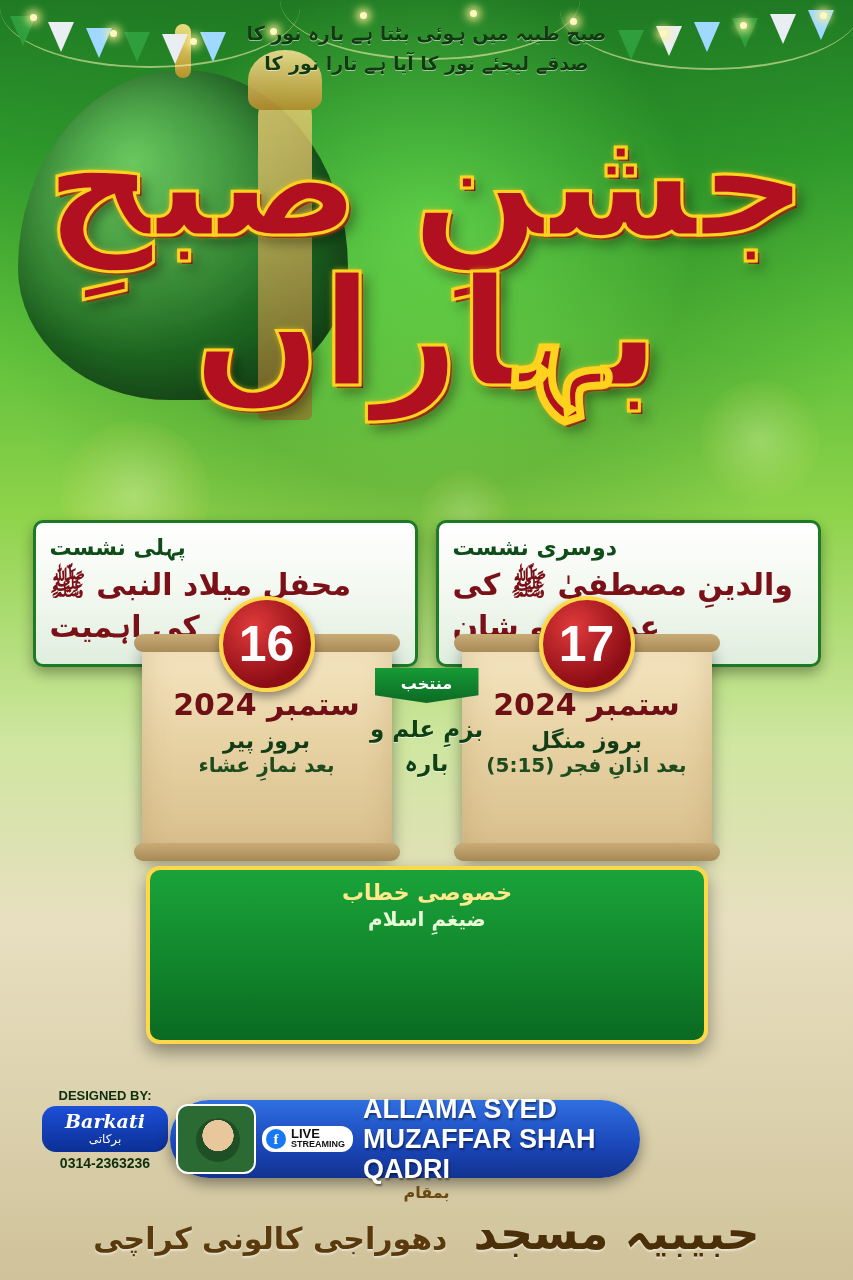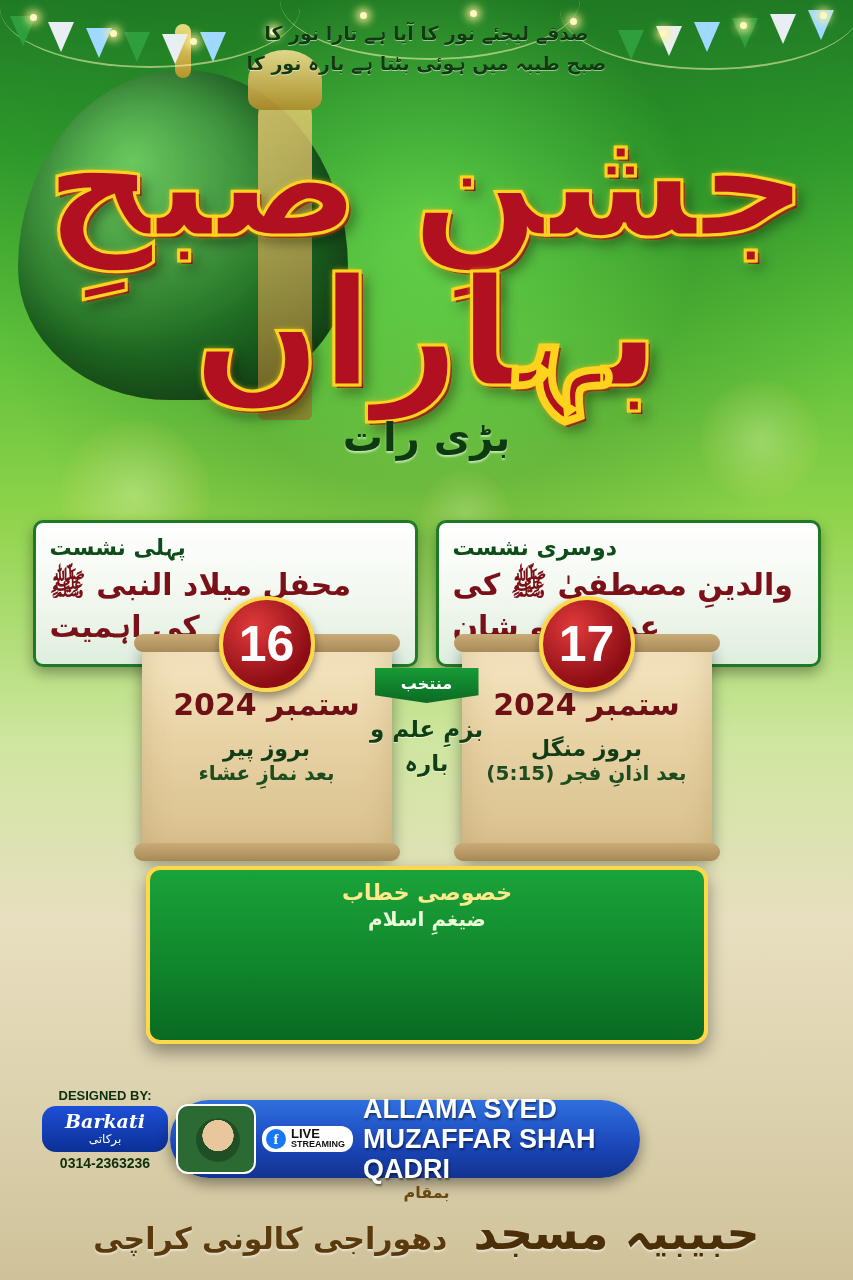--- a/index.html
+++ b/index.html
@@ -156,21 +156,21 @@
     display:flex; align-items:center; justify-content:center;
     box-shadow: 0 5px 10px rgba(0,0,0,0.4);
     font-family:"Liberation Sans", sans-serif;
   }
   .scroll .d-month {
     font-family:"DejaVu Sans", sans-serif;
     font-size: 30px; font-weight:700; color:#6f1016; direction: rtl; line-height: 38px;
   }
   .scroll .d-day {
     font-family:"DejaVu Sans", sans-serif;
-    font-size: 22px; font-weight:700; color:#123c16; direction: rtl; margin-top: 12px;
+    font-size: 22px; font-weight:700; color:#123c16; direction: rtl; margin-top: 4px;
   }
   .scroll .d-time {
     font-family:"DejaVu Sans", sans-serif;
     font-size: 20px; font-weight:700; color:#1d4d1f; direction: rtl; 
   }
   .mid-flag {
     position:absolute; top: 668px; left: 50%; transform: translateX(-50%);
     width: 104px; padding: 6px 4px 10px;
     background: linear-gradient(180deg,#169b36,#0c6a24);
     color: #fff; text-align:center;
@@ -319,27 +319,26 @@
     <div class="light" style="left:270px; top:28px;"></div>
     <div class="light" style="left:360px; top:12px;"></div>
     <div class="light" style="left:470px; top:10px;"></div>
     <div class="light" style="left:570px; top:18px;"></div>
     <div class="light" style="left:660px; top:30px;"></div>
     <div class="light" style="left:740px; top:22px;"></div>
     <div class="light" style="left:820px; top:12px;"></div>
   </div>
 
   <div class="couplet">
+    <div>صبح طیبہ میں ہوئی بٹتا ہے بارہ نور کا</div>
     <div>صدقے لیجئے نور کا آیا ہے تارا نور کا</div>
-    <div>صبح طیبہ میں ہوئی بٹتا ہے بارہ نور کا</div>
   </div>
 
   <div class="title-wrap">
     <div class="title-main">جشنِ صبحِ بہاراں</div>
-    <div class="title-sub">بڑی رات</div>
   </div>
 
   <div class="sessions">
     <div class="session">
       <div class="s-label">پہلی نشست</div>
       <div class="s-text">محفلِ میلاد النبی ﷺ کی اہمیت</div>
     </div>
     <div class="session">
       <div class="s-label">دوسری نشست</div>
       <div class="s-text">والدینِ مصطفیٰ ﷺ کی عظمت و شان</div>

